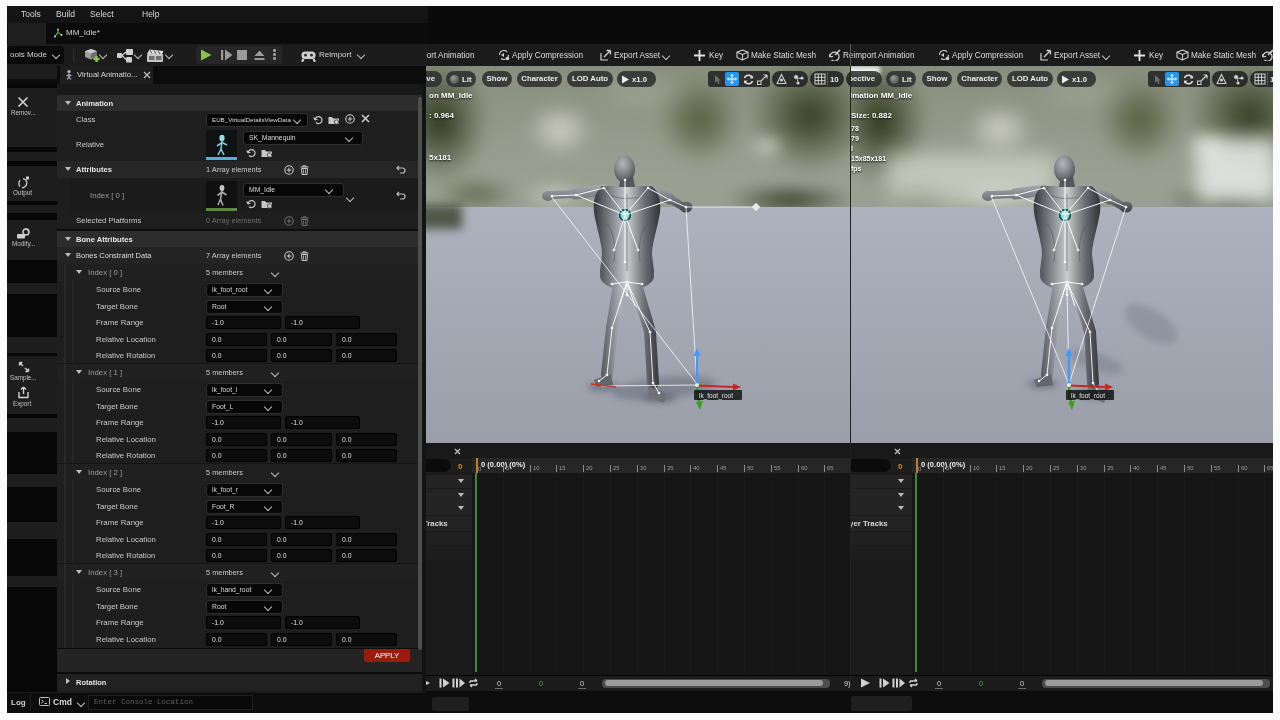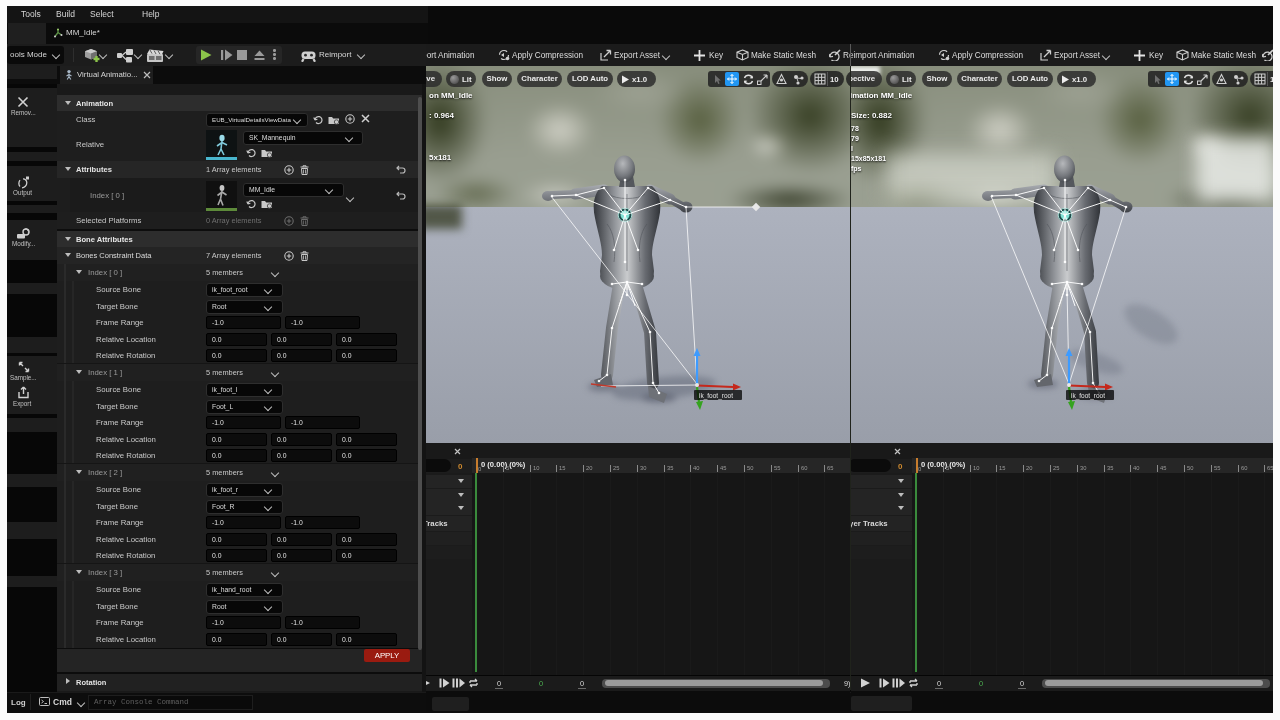--- a/index.html
+++ b/index.html
@@ -149,21 +149,21 @@
 <div class="r" style="left:7px;top:692px;width:1266px;height:20px;background:#0d0d0d;border-top:1px solid #1a1a1a"></div>
 <div class="r tx b" style="left:11px;top:698px;font-size:8px;color:#cfcfcf">Log</div>
 <div class="r" style="left:30px;top:694px;width:1px;height:16px;background:#1f1f1f"></div>
 <svg class="r" style="left:39px;top:697px" width="11" height="9">
     <rect x="0.5" y="0.5" width="10" height="8" rx="1" fill="none" stroke="#bdbdbd" stroke-width="1"></rect>
     <path d="M2.5,3 L4.5,4.5 L2.5,6 M5.5,6.5 L8,6.5" stroke="#bdbdbd" stroke-width="1"></path>
   </svg>
 <div class="r tx b" style="left:53px;top:697px;font-size:8.5px;color:#d8d8d8">Cmd</div>
 <div class="r chev" style="left:78px;top:700px"></div>
 <div class="r" style="left:88px;top:695px;width:163px;height:13px;background:#0a0a0a;border:1px solid #1e1e1e"></div>
-<div class="r" style="left:94px;top:698px;font-family:'Liberation Mono',monospace;font-size:7.5px;color:#5f5f5f;white-space:nowrap">Array Console Command</div>
+<div class="r" style="left:94px;top:698px;font-family:'Liberation Mono',monospace;font-size:7.5px;color:#5f5f5f;white-space:nowrap">Enter Console Location</div>
 <div class="r" style="left:432px;top:697px;width:37px;height:14px;background:#1f1f1f;border-radius:2px;z-index:6"></div>
 <div class="r" style="left:851px;top:696px;width:61px;height:15px;background:#1f1f1f;border-radius:2px;z-index:6"></div>
 
 <div class="r" style="left:57px;top:84px;width:365px;height:608px;background:#191919"></div>
 <div class="r" style="left:422px;top:84px;width:4px;height:608px;background:#131313"></div>
 <div class="r hdr" style="left:57px;top:95px;width:365px;height:16px"></div>
 <div class="r tri-d" style="left:65px;top:101px"></div>
 <div class="r lbl b" style="left:76px;top:99px;font-size:7.6px;color:#e6e6e6">Animation</div>
 <div class="r row" style="left:57px;top:111px;width:365px;height:17px;background:#1e1e1e"></div>
 <div class="r lbl" style="left:76px;top:115px">Class</div>

